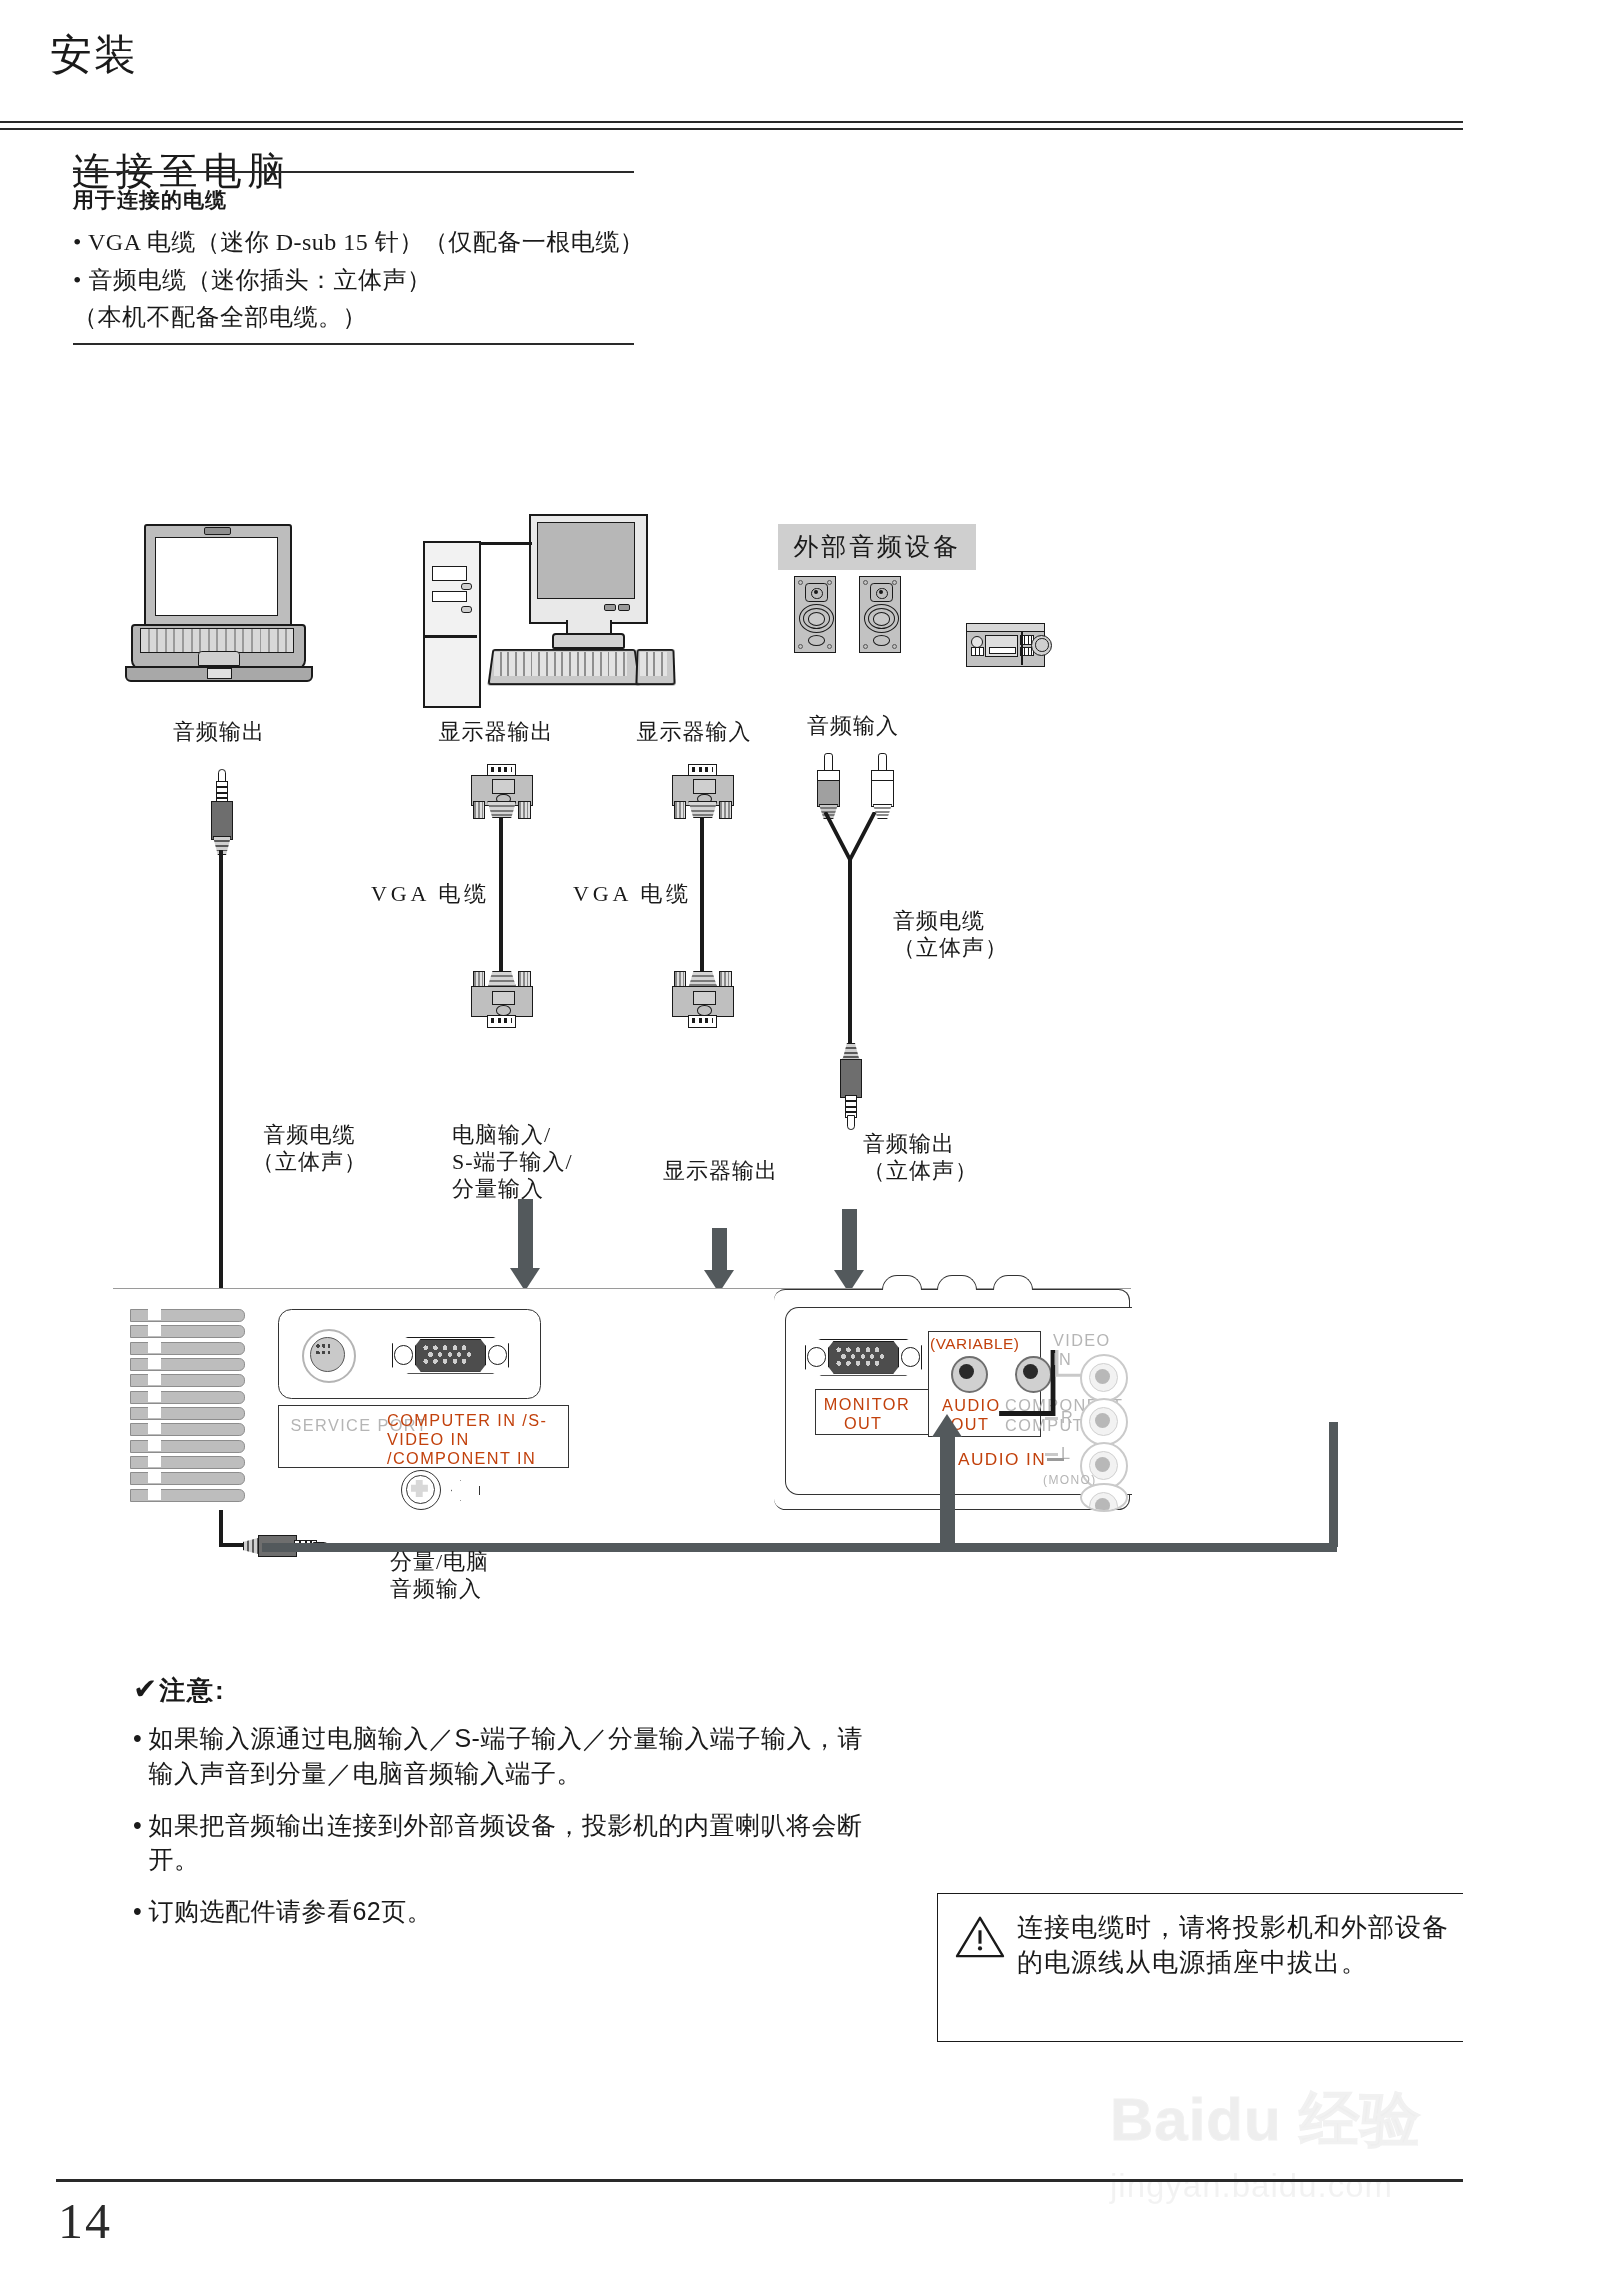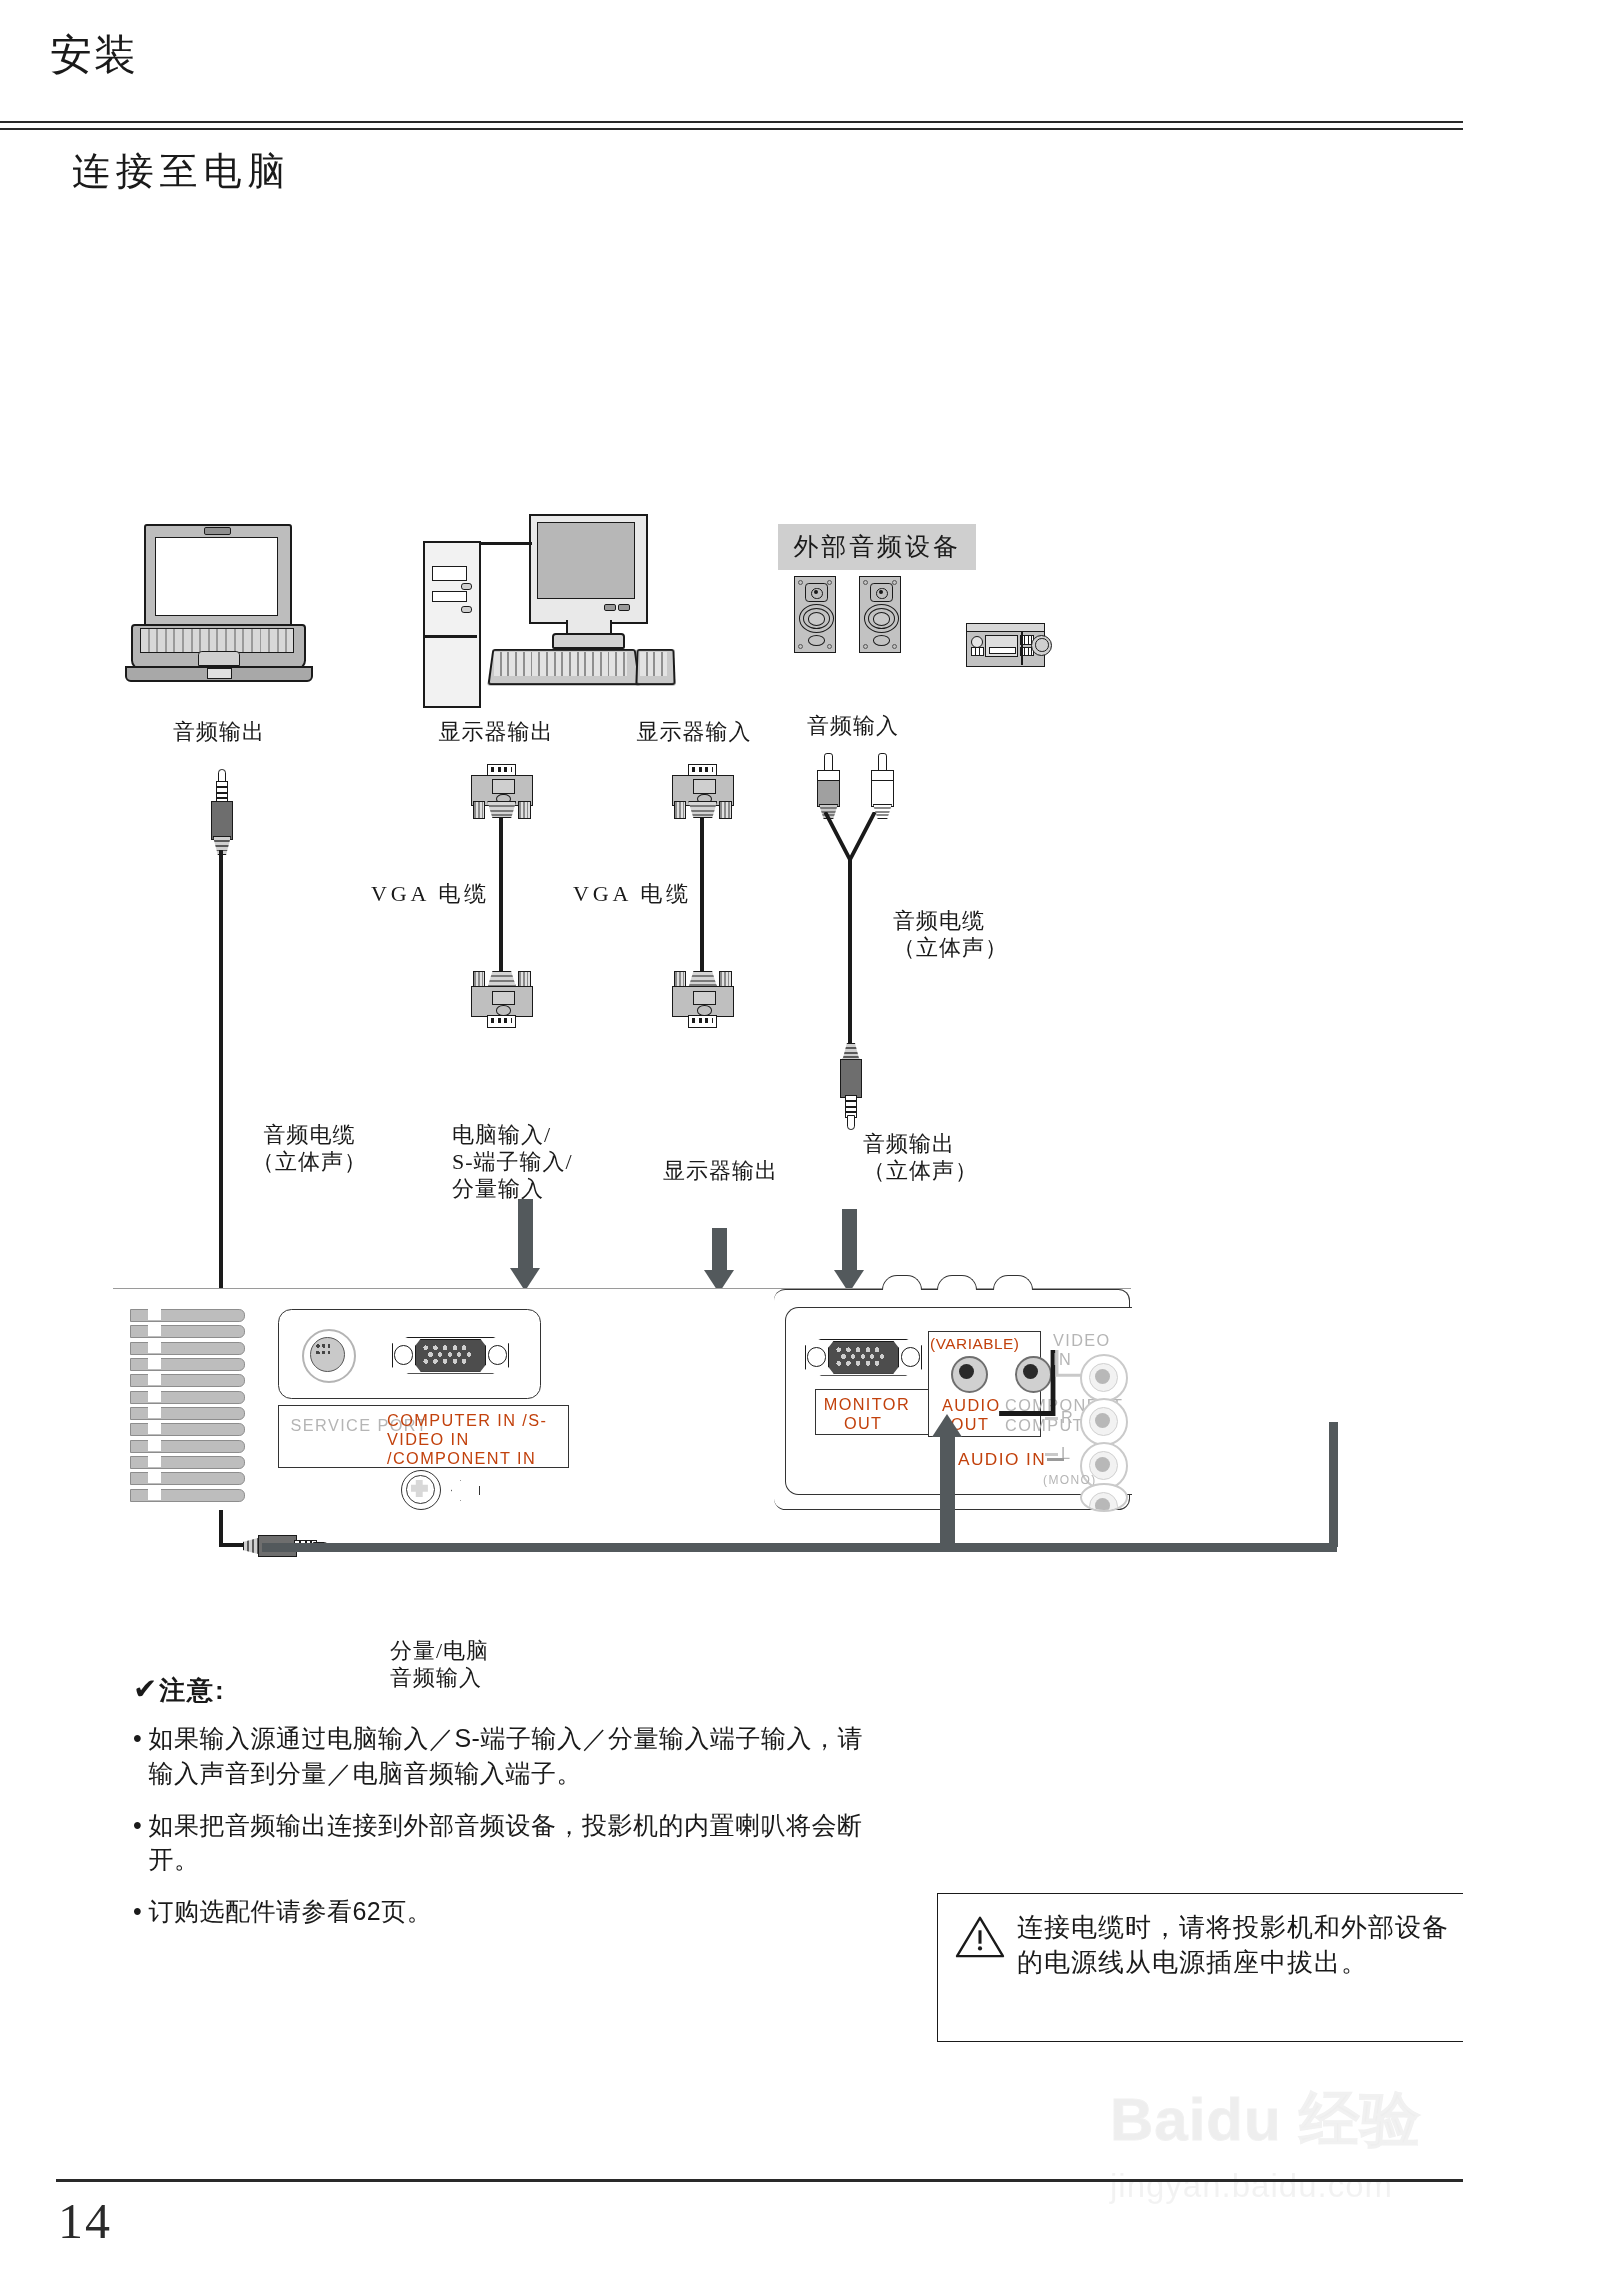--- a/index.html
+++ b/index.html
@@ -439,20 +439,28 @@
 <body>
 
 <div id="page">
 
   <div class="hdr-title">安装</div>
   <div class="hdr-rule-a"></div>
   <div class="hdr-rule-b"></div>
 
   <div style="position:absolute;left:72px;top:146px;font-size:38px;letter-spacing:5.8px;">连接至电脑</div>
 
+  <div class="cables-box">
+    <div class="rule-top"></div>
+    <div class="sub-title">用于连接的电缆</div>
+    <div class="bullet-line">• VGA 电缆（迷你 D-sub 15 针）（仅配备一根电缆）</div>
+    <div class="bullet-line">• 音频电缆（迷你插头：立体声）</div>
+    <div class="plain-line">（本机不配备全部电缆。）</div>
+    <div class="rule-bot"></div>
+  </div>
 
   <div class="art" style="left:144px;top:524px;width:192px;height:168px;">
     <div class="laptop-lid"></div>
     <div class="laptop-cam"></div>
     <div class="laptop-screen"></div>
     <div class="laptop-base"></div>
     <div class="laptop-kb"></div>
     <div class="laptop-pad"></div>
     <div class="laptop-foot"></div>
     <div class="laptop-latch"></div>
@@ -786,21 +794,21 @@
 
     <div class="mono mono-dark" style="position:absolute;left:845px;top:171px;font-size:17.3px;">AUDIO  IN</div>
     <div class="cable" style="position:absolute;left:934px;top:180px;width:17.3px;height:2.9px;background:#9a9a9a;"></div>
   </div>
 
   <div class="cable" style="left:262px;top:1543px;width:1075px;height:8.6px;background:#53595c;"></div>
   <div class="cable" style="left:1329px;top:1422px;width:8.6px;height:125px;background:#53595c;"></div>
   <div class="arrow-down" style="left:940px;top:1437px;height:110px;"></div>
   <div class="arrow-head-up" style="left:932px;top:1414px;"></div>
 
-  <div class="lbl" style="left:390px;top:1638px;"><span>分量/电脑</span>
+  <div class="lbl" style="left:390px;top:1549px;"><span>分量/电脑</span>
 <span>音频输入</span></div>
 
   <div id="notes">
     <div class="note-head">
       <span style="font-size:29px;">✔</span><span>注意:</span>
     </div>
     <div class="note-item">
       <span class="note-dot">•</span>
       <span>如果输入源通过电脑输入／S-端子输入／分量输入端子输入，请输入声音到分量／电脑音频输入端子。</span>
     </div>

